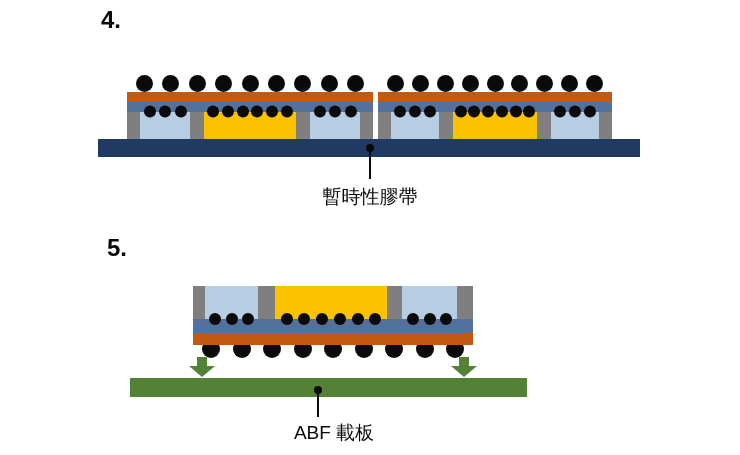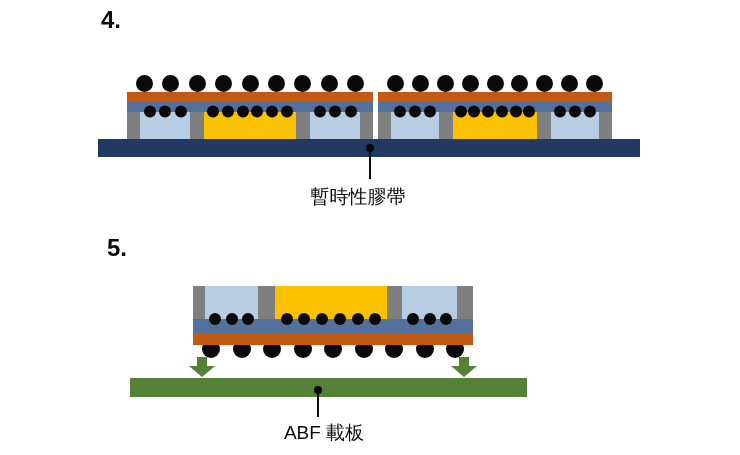--- a/index.html
+++ b/index.html
@@ -141,21 +141,21 @@
           <div class="bump"></div>
           <div class="bump"></div>
         </div>
     </div>
     <div class="pillar" style="width:13px;"></div>
   </div>
 </div>
 
 <div class="abs pointer-dot" style="left:366px;top:144px;"></div>
 <div class="abs pointer-line" style="left:369px;top:148px;height:31px;"></div>
-<div class="abs callout-text" style="left:258px;top:184px;width:200px;">暫時性膠帶</div>
+<div class="abs callout-text" style="left:270px;top:184px;width:200px;">暫時性膠帶</div>
 
 <div class="abs step-number" style="left:107px;top:234px;">5.</div>
 
 <div class="abs module module5" style="left:193px;top:286px;width:280px;">
   <div class="chips-row">
     <div class="pillar" style="width:12px;"></div>
     <div class="chip chip-blue" style="width:53px;">
       <div class="bumps bumps-bottom">
           <div class="bump"></div>
           <div class="bump"></div>
@@ -202,13 +202,13 @@
   <path d="M8 0 H18 V9 H26 L13 20 L0 9 H8 Z" fill="#538135"></path>
 </svg>
 <svg class="abs arrow-down" style="left:451px;top:357px;" width="26" height="20" viewBox="0 0 26 20">
   <path d="M8 0 H18 V9 H26 L13 20 L0 9 H8 Z" fill="#538135"></path>
 </svg>
 
 <div class="abs board" style="left:130px;top:378px;width:397px;height:19px;"></div>
 
 <div class="abs pointer-dot" style="left:314px;top:386px;"></div>
 <div class="abs pointer-line" style="left:317px;top:390px;height:27px;"></div>
-<div class="abs callout-text" style="left:224px;top:420px;width:200px;">ABF 載板</div>
+<div class="abs callout-text" style="left:234px;top:420px;width:200px;">ABF 載板</div>
 
 </body></html>

